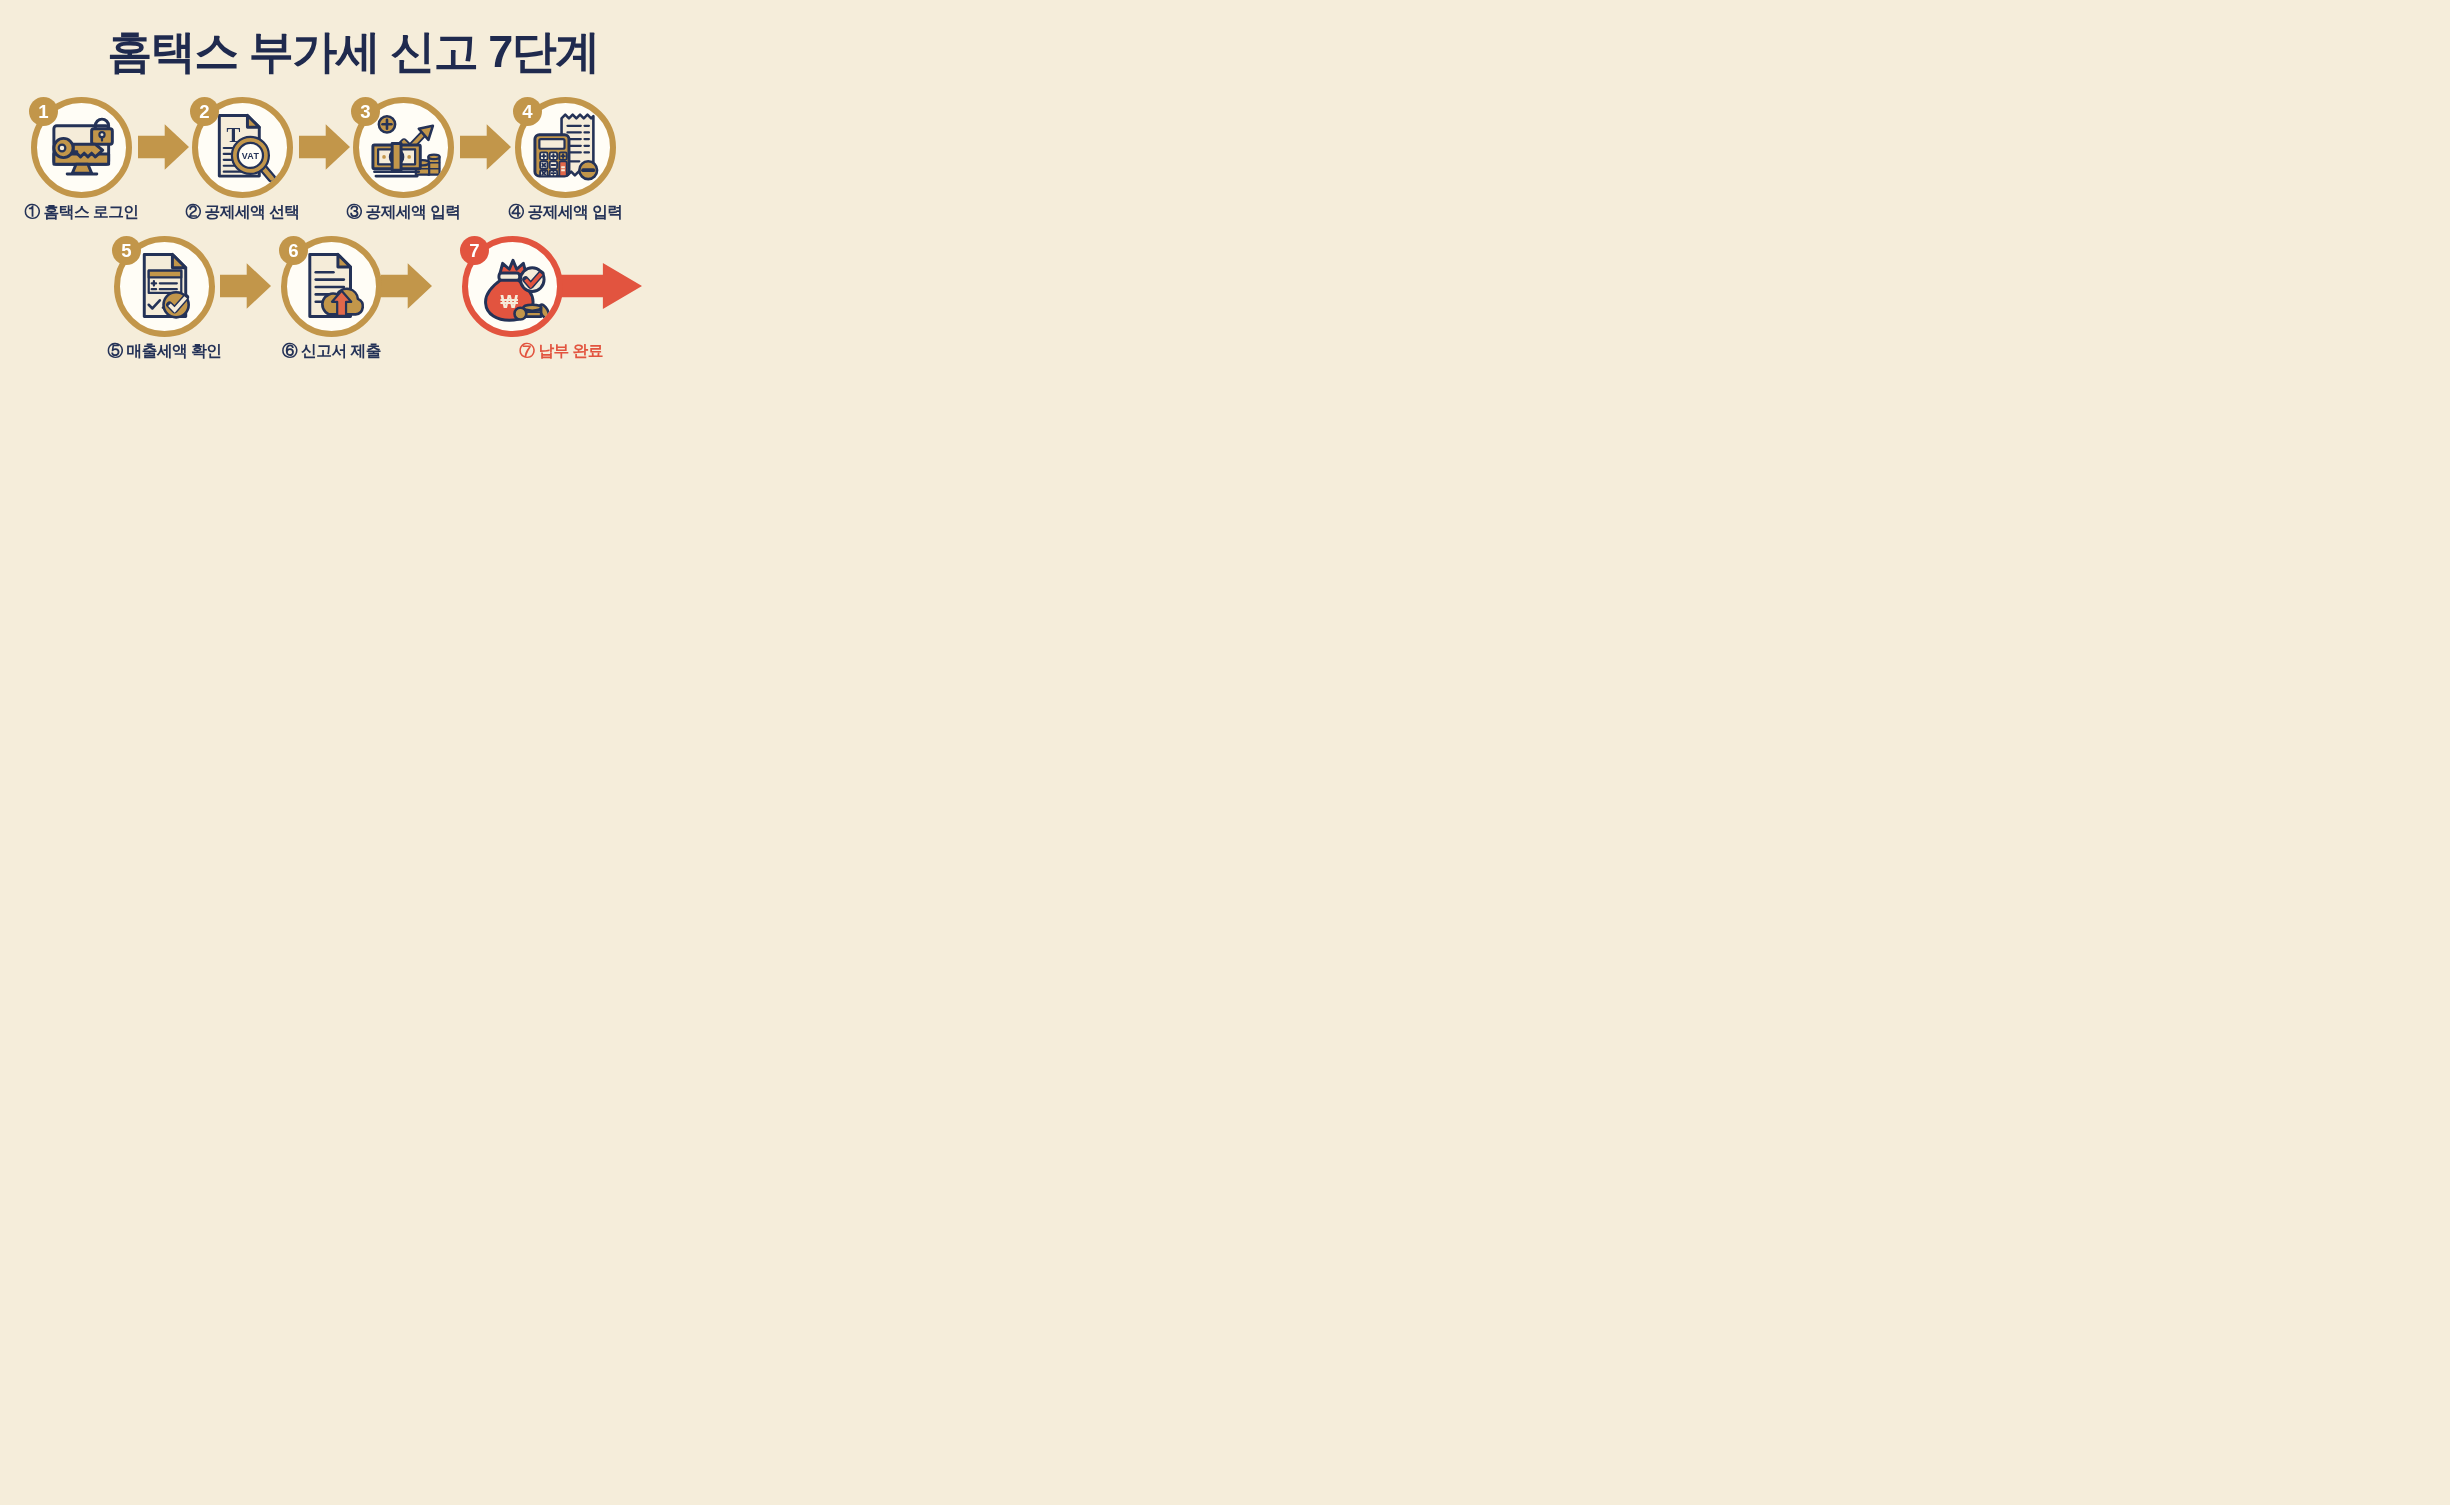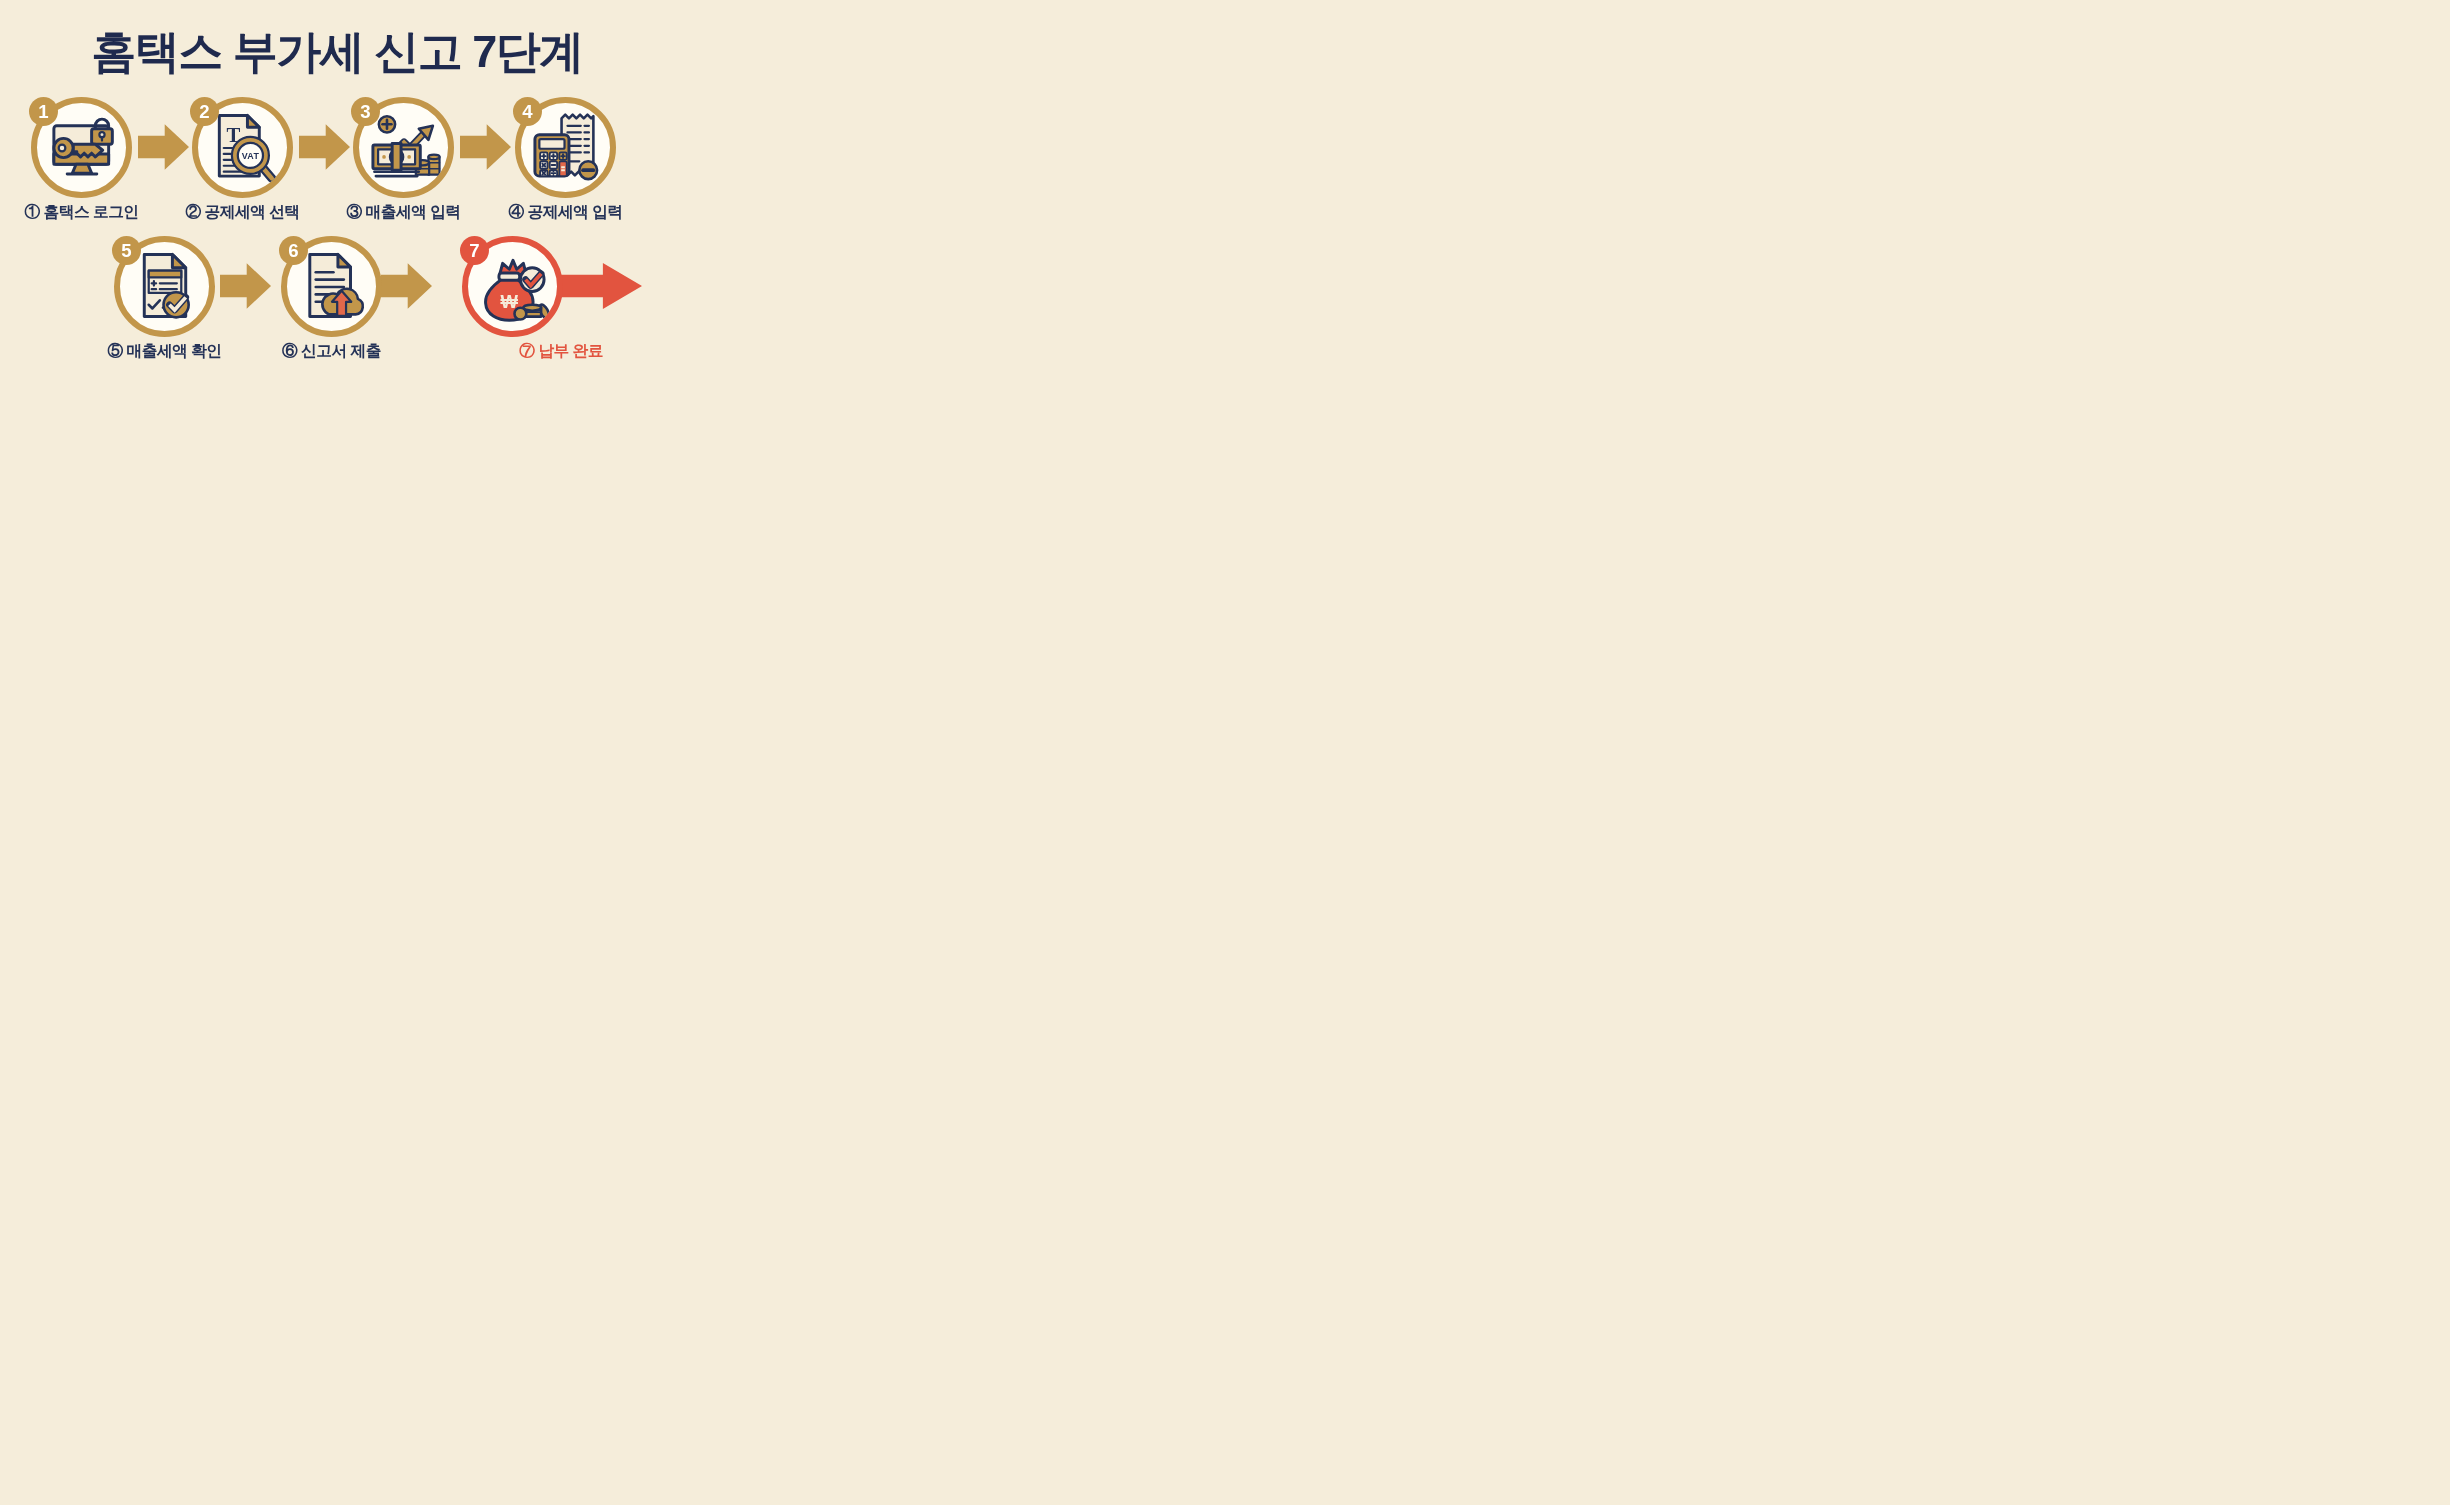--- a/index.html
+++ b/index.html
@@ -1,17 +1,17 @@
 <!DOCTYPE html>
 <html style="--background: #f5edda; --title_navy: #1f2a4e; --navy: #243257; --gold: #c2964a; --red: #e2543f; --orange: #e2684a; --cream: #f5ecd9; --white: #fffdf6;font-size:7.8px"><head>
 <meta charset="utf-8">
 <style>
   html,body{margin:0;padding:0;background:var(--background,#f5edda);}
   .canvas{position:relative;width:674px;height:376px;background:var(--background,#f5edda);
-          font-family:"Liberation Sans",sans-serif;overflow:hidden;}
+          font-family:"Liberation Sans",sans-serif;overflow:hidden;padding-left:32px;}
   .title{position:absolute;top:21.6px;left:0;width:100%;text-align:center;
          font-size:45px;font-weight:900;letter-spacing:-1.5px;color:var(--title_navy,#1f2a4e);}
   
   .step{position:absolute;width:101px;height:101px;z-index:2;}
   .circle{position:absolute;inset:0;border-radius:50%;background:var(--white,#fffdf6);
           border:6.4px solid var(--gold,#c2964a);box-sizing:border-box;overflow:hidden;}
   .accent-red .circle{border-color:var(--red,#e2543f);}
   .icon{position:absolute;left:50%;top:50%;width:74px;height:74px;transform:translate(-50%,-50%);}
   .badge{position:absolute;left:-2px;top:0;width:29px;height:29px;border-radius:50%;
          background:var(--gold,#c2964a);color:#fff;font-size:18.6px;font-weight:800;
@@ -129,21 +129,21 @@
           <rect class="fg st" x="8" y="46" width="64" height="32" rx="2"></rect>
           <rect class="fc st w3" x="15" y="52" width="50" height="20"></rect>
           <ellipse class="fg st w3" cx="40" cy="62" rx="9" ry="10"></ellipse>
           <circle class="fg" cx="23" cy="62" r="2.5"></circle>
           <circle class="fg" cx="57" cy="62" r="2.5"></circle>
           <rect class="fg st" x="34" y="44" width="12" height="36"></rect>
         </g>
       </svg>
     </div>
     <div class="badge">3</div>
-    <div class="label">③ 매출세액 입력</div>
+    <div class="label">③ 공제세액 입력</div>
   </div>
 
   <div class="step s4">
     <div class="circle">
       <svg class="icon" viewBox="0 0 100 100">
         <g>
           <path class="fc st w35" d="M44 10 L49 5 L54 10 L59 5 L64 10 L69 5 L74 10 L79 5 L84 10 L87 7 V82 L82 87 L77 82 L72 87 L67 82 L62 87 L57 82 L52 87 L47 82 L44 85 Z"></path>
           <line class="fn st w3" x1="52" y1="20" x2="70" y2="20"></line>
             <line class="fn st w3" x1="75" y1="20" x2="81" y2="20"></line>
           <line class="fn st w3" x1="52" y1="29" x2="70" y2="29"></line>

